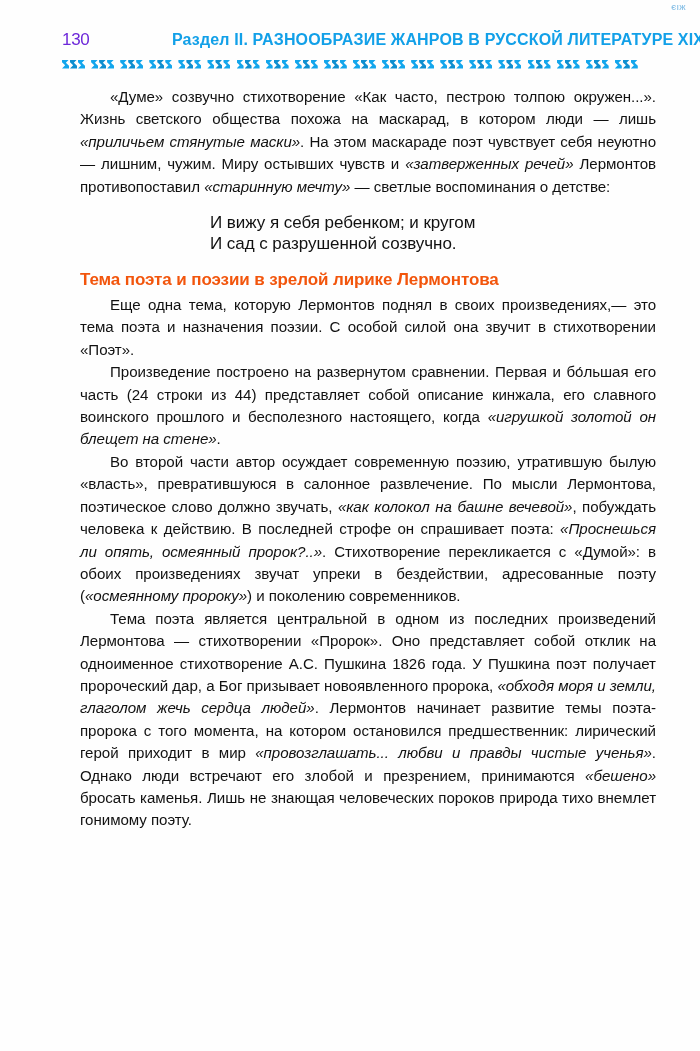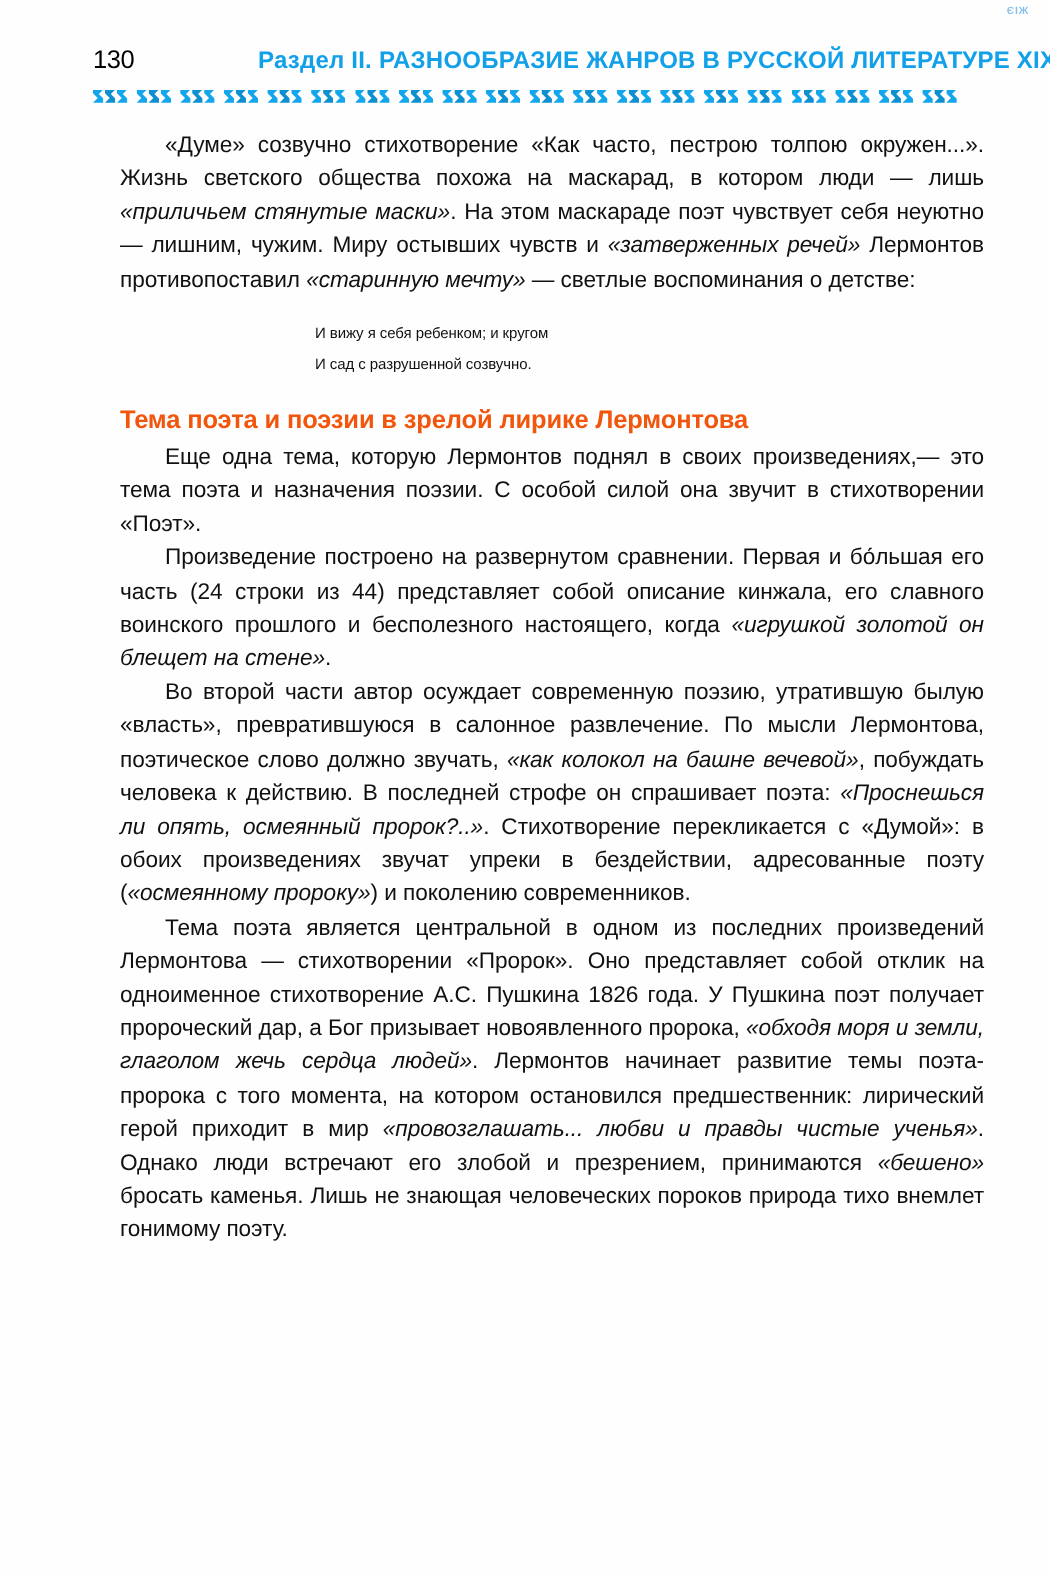--- a/index.html
+++ b/index.html
@@ -39,21 +39,21 @@
   
   .running-head {
     position: absolute;
     top: 30px;
     left: 62px;
     right: 48px;
     display: flex;
     align-items: baseline;
   }
   .folio {
-    color: #000000;
+    color: #6d28d9;
     font-size: 17px;
     font-weight: 400;
     font-family: "Liberation Sans", sans-serif;
     letter-spacing: -0.3px;
     min-width: 110px;
   }
   .running-title {
     color: #12a0e8;
     font-size: 16px;
     font-weight: bold;
@@ -113,21 +113,21 @@
     font-style: italic;
   }
 
   
   .verse {
     margin: 14px 0 14px 0;
     padding-left: 130px;
   }
   .verse-line {
     font-family: "Liberation Sans", sans-serif;
-    font-size: 10px;
+    font-size: 17px;
     line-height: 21px;
     color: #111111;
     white-space: nowrap;
     letter-spacing: -0.05px;
   }
 
   
   h2.section-heading {
     margin: 16px 0 4px 0;
     font-family: "Liberation Sans", sans-serif;

